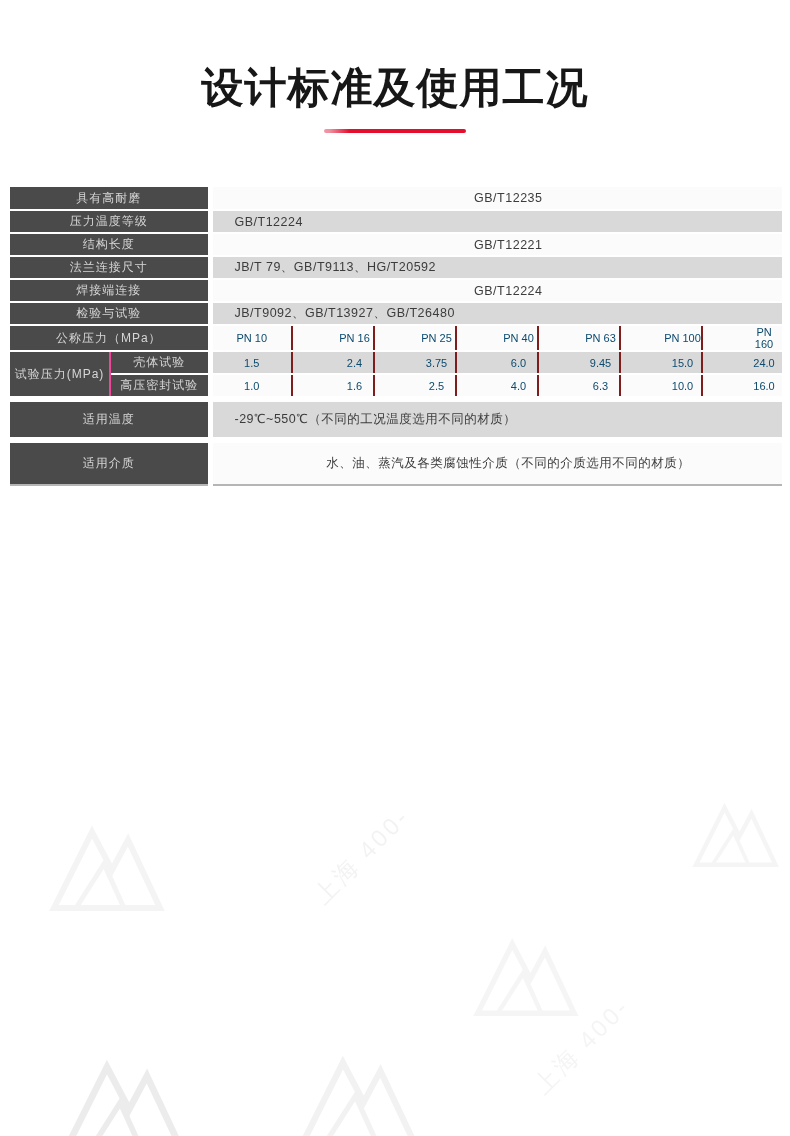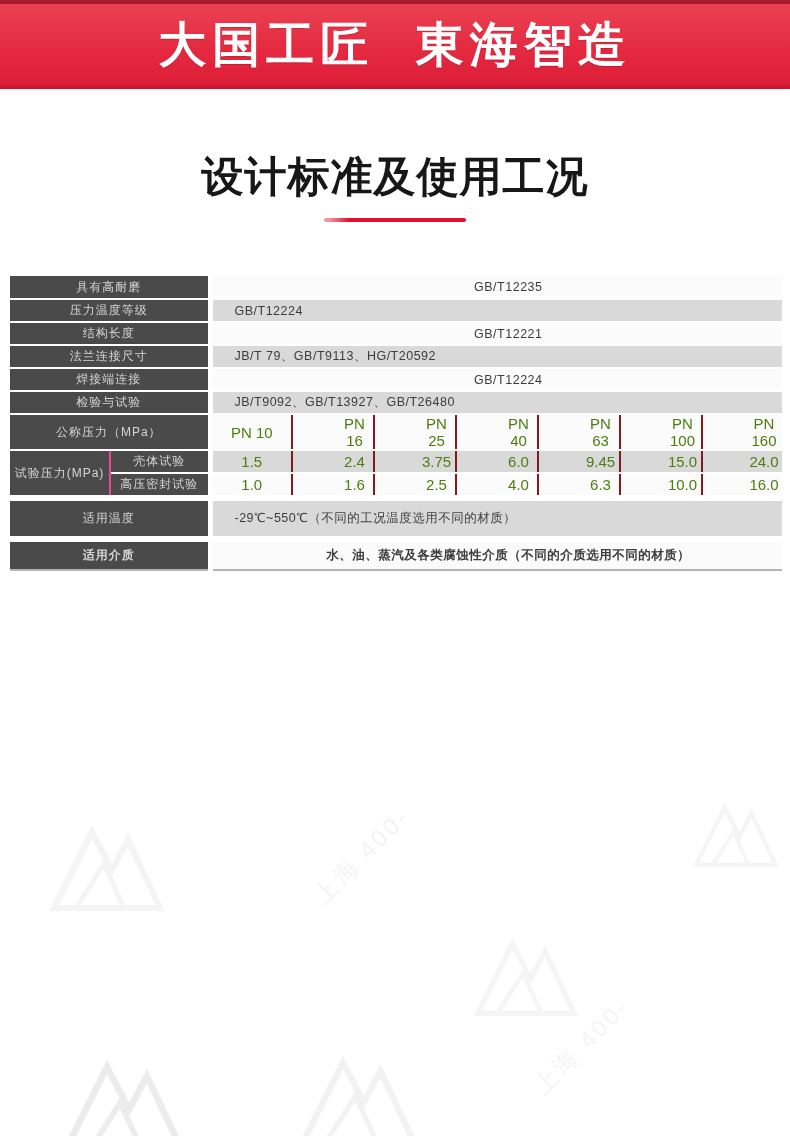--- a/index.html
+++ b/index.html
@@ -87,29 +87,29 @@
   }
   td.gap { border-right: 5px solid #ffffff; }
   td.split { border-right: 2px solid #ec4899; }
   td.val {
     font-size: 12.5px;
     color: #3c3c3c;
     padding-left: 22px;
     letter-spacing: 0.5px;
   }
   td.num {
-    font-size: 15px;
-    color: #4d7c0f;
+    font-size: 11px;
+    color: #0c4a6e;
     text-align: center;
   }
   td.num + td.num { border-left: 2px solid #7f1d1d; padding-left: 43px; }
   tr.r-w td.data { background: #fbfbfb; text-align: center; }
   tr.r-g td.data { background: #d9d9d9; }
   tr.row-temp td { height: 36px; }
-  tr.row-media td { height: 28px; font-weight: bold; }
+  tr.row-media td { height: 42px; }
   tr.sp td { height: 5px; border: none; background: #ffffff; }
   tr.row-media td { border-bottom: 2px solid #b5b5b5; }
 
   
   .wm { position: absolute; color: #8d8d8d; pointer-events: none; }
   .wm svg { display: block; }
   .wm-text {
     font-size: 24px;
     letter-spacing: 3px;
     transform: rotate(-45deg);
@@ -121,23 +121,20 @@
 
 <svg width="0" height="0" style="position:absolute">
   <symbol id="mlogo" viewBox="0 0 120 90">
     <path d="M8 86 L46 10 L66 48 L82 18 L114 86 Z" fill="none" stroke="currentColor" stroke-width="6"></path>
     <path d="M30 86 L58 42 L78 86" fill="none" stroke="currentColor" stroke-width="5"></path>
   </symbol>
 </svg>
 
 <div class="page">
 
-  <header class="banner">
-    <div class="banner-title">大国工匠 東海智造</div>
-  </header>
 
 
   <section>
     <h1 class="section-title second">设计标准及使用工况</h1>
     <div class="red-underline"></div>
 
     <div class="specs-table-wrap">
       <table class="specs">
         <colgroup>
           <col style="width:100px">

